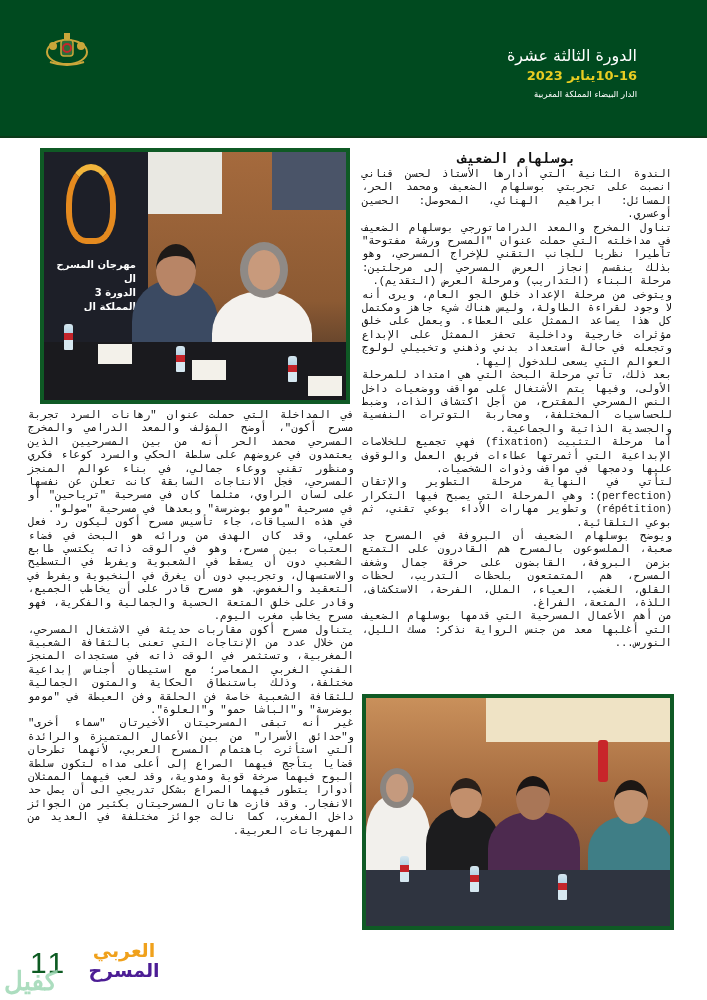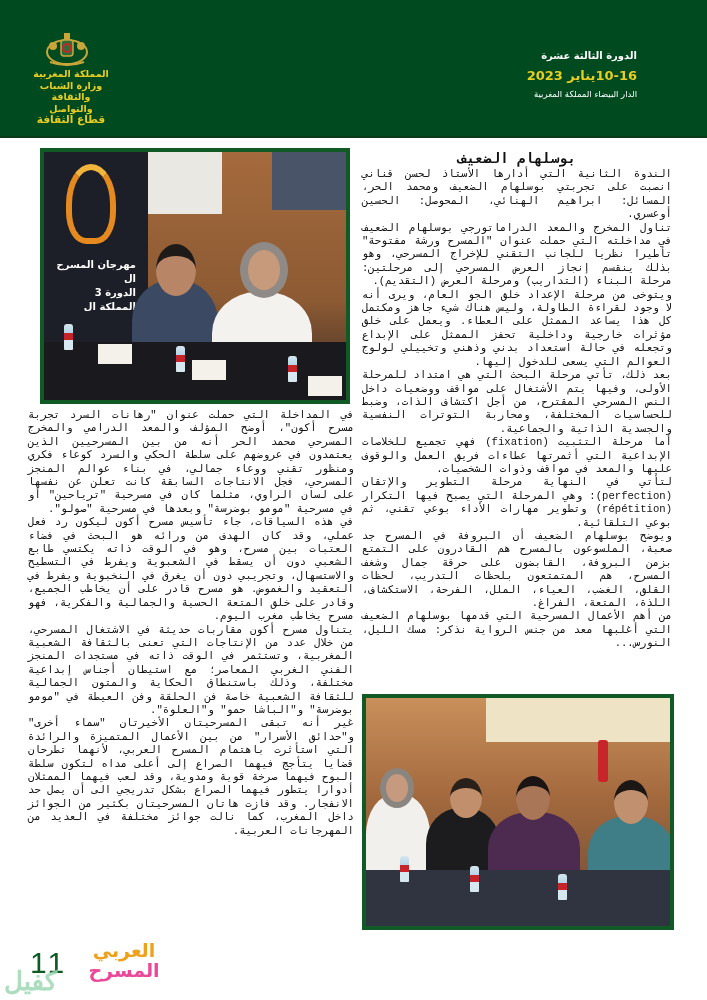--- a/index.html
+++ b/index.html
@@ -15,21 +15,21 @@
     position: absolute; left: 44px; top: 32px; width: 46px; height: 34px;
   }
   .ministry {
     position: absolute; left: 30px; top: 68px; width: 82px; direction: rtl; text-align: center;
     color: #e8cd22; font-size: 9.5px; line-height: 11.5px; font-weight: bold;
   }
   .ministry div:last-child { font-size: 10.5px; }
   .edition {
     position: absolute; right: 70px; top: 46px; direction: rtl; text-align: right; color: #fff;
   }
-  .edition .e-title { font-size: 10px; font-weight: bold; line-height: 20px; }
+  .edition .e-title { font-size: 16px; font-weight: normal; line-height: 20px; }
   .edition .e-date { font-size: 13px; font-weight: bold; color: #e8cd22; line-height: 20px; }
   .edition .e-place { font-size: 8.5px; line-height: 16px; }
 
   .col { position: absolute; direction: rtl; text-align: justify; font-family: Liberation Mono, monospace; font-size: 10.6px; line-height: 13.4px; color: #111; }
   .col p { margin: 0; }
   .heading { font-weight: bold; font-size: 14px; text-align: center; line-height: 18px; }
 
   .right-col { left: 362px; top: 150px; width: 310px; }
   .left-col { left: 28px; top: 409px; width: 326px; }
 
@@ -53,42 +53,36 @@
   .p2-wall { position: absolute; left:0; top:0; right:0; bottom:0; background: linear-gradient(180deg,#c9905b 0%,#a2683d 45%,#6a4a35 100%); }
   .p2-panel { position: absolute; left: 120px; top: 0; right: 0; height: 44px; background: #efe3c5; }
   .p2-ext { position: absolute; left: 232px; top: 42px; width: 10px; height: 42px; background: #c8252a; border-radius: 3px; }
   .p2-table { position: absolute; left: 0; right: 0; bottom: 0; height: 56px; background: #2f3440; }
 
   .page-num {
     position: absolute; left: 30px; top: 946px; font-family: "Liberation Sans", sans-serif; font-size: 30px; color: #0d5b22; letter-spacing: 3px;
   }
   .mag-logo { position: absolute; left: 80px; top: 940px; width: 88px; height: 46px; direction: rtl; font-family: "DejaVu Sans", sans-serif; font-weight: bold; line-height: 20px; text-align: center; }
   .mag-logo .l1 { color: #f0a11c; font-size: 19px; }
-  .mag-logo .l2 { color: #ec4899; font-size: 19px; }
+  .mag-logo .l2 { color: #4c1d95; font-size: 19px; }
   .watermark { position: absolute; left: 4px; top: 966px; font-family: Liberation Sans, sans-serif; font-weight: bold; font-size: 26px; color: #9ed8b4; opacity: 0.85; direction: rtl; }
 </style>
 </head>
 <body>
 
 <div class="header">
   <svg class="emblem" viewBox="0 0 46 34">
     <ellipse cx="23" cy="20" rx="20" ry="12" fill="none" stroke="#c9a63a" stroke-width="2"></ellipse>
     <rect x="17" y="8" width="12" height="16" rx="3" fill="#2d6d3a" stroke="#c9a63a" stroke-width="1.5"></rect>
     <circle cx="23" cy="16" r="4" fill="none" stroke="#c7262b" stroke-width="2"></circle>
     <rect x="20" y="1" width="6" height="6" fill="#c9a63a"></rect>
     <circle cx="9" cy="14" r="4" fill="#c9a63a"></circle>
     <circle cx="37" cy="14" r="4" fill="#c9a63a"></circle>
     <path d="M6 30 Q23 36 40 30" stroke="#c9a63a" stroke-width="2" fill="none"></path>
   </svg>
-  <div class="ministry">
-    <div>المملكة المغربية</div>
-    <div>وزارة الشباب</div>
-    <div>والثقافة والتواصل</div>
-    <div>قطاع الثقافة</div>
-  </div>
   <div class="edition">
     <div class="e-title">الدورة الثالثة عشرة</div>
     <div class="e-date">10-16يناير 2023</div>
     <div class="e-place">الدار البيضاء المملكة المغربية</div>
   </div>
 </div>
 
 <div class="photo photo1">
   <div class="p-wall"></div>
   <div class="p-window"></div>
@@ -113,21 +107,21 @@
   <div class="card" style="left:148px;top:208px;"></div>
   <div class="card" style="left:264px;top:224px;"></div>
 </div>
 
 <div class="col right-col">
   <div class="heading">بوسلهام الضعيف</div>
   <p>الندوة الثانية التي أدارها الأستاذ لحسن قناني انصبت على تجربتي بوسلهام الضعيف ومحمد الحر، المسائل: ابراهيم الهنائي، المحوصل: الحسين أوعسري.</p>
   <p>تناول المخرج والمعد الدراماتورجي بوسلهام الضعيف في مداخلته التي حملت عنوان "المسرح ورشة مفتوحة" تأطيرا نظريا للجانب التقني للإخراج المسرحي، وهو بذلك ينقسم إنجاز العرض المسرحي إلى مرحلتين: مرحلة البناء (التداريب) ومرحلة العرض (التقديم).</p>
   <p>ويتوخى من مرحلة الإعداد خلق الجو العام، ويرى أنه لا وجود لقراءة الطاولة، وليس هناك شيء جاهز ومكتمل كل هذا يساعد الممثل على العطاء. ويعمل على خلق مؤثرات خارجية وداخلية تحفز الممثل على الإبداع وتجعله في حالة استعداد بدني وذهني وتخييلي لولوج العوالم التي يسعى للدخول إليها.</p>
   <p>بعد ذلك، تأتي مرحلة البحث التي هي امتداد للمرحلة الأولى، وفيها يتم الأشتغال على مواقف ووضعيات داخل النص المسرحي المقترح، من أجل اكتشاف الذات، وضبط للحساسيات المختلفة، ومحاربة التوترات النفسية والجسدية الذاتية والجماعية.</p>
-  <p>أما مرحلة التثبيت (fixation) فهي تجميع للخلاصات الإبداعية التي أثمرتها عطاءات فريق العمل والوقوف عليها والمعد في مواقف وذوات الشخصيات.</p>
+  <p>أما مرحلة التثبيت (fixation) فهي تجميع للخلاصات الإبداعية التي أثمرتها عطاءات فريق العمل والوقوف عليها ودمجها في مواقف وذوات الشخصيات.</p>
   <p>لتأتي في النهاية مرحلة التطوير والإتقان (perfection): وهي المرحلة التي يصبح فيها التكرار (répétition) وتطوير مهارات الأداء بوعي تقني، ثم بوعي التلقائية.</p>
   <p>ويوضح بوسلهام الضعيف أن البروفة في المسرح جد صعبة، الملسوعون بالمسرح هم القادرون على التمتع بزمن البروفة، القابضون على حرقة جمال وشغف المسرح، هم المتمتعون بلحظات التدريب، لحظات القلق، الغضب، العياء، الملل، الفرحة، الاستكشاف، اللذة، المتعة، الفراغ.</p>
   <p>من أهم الأعمال المسرحية التي قدمها بوسلهام الضعيف التي أغلبها معد من جنس الرواية نذكر: مسك الليل، النورس...</p>
 </div>
 
 <div class="col left-col">
   <p>في المداخلة التي حملت عنوان "رهانات السرد تجربة مسرح أكون"، أوضح المؤلف والمعد الدرامي والمخرج المسرحي محمد الحر أنه من بين المسرحيين الذين يعتمدون في عروضهم على سلطة الحكي والسرد كوعاء فكري ومنظور تقني ووعاء جمالي، في بناء عوالم المنجز المسرحي، فجل الانتاجات السابقة كانت تعلن عن نفسها على لسان الراوي، مثلما كان في مسرحية "ترياحين" أو في مسرحية "مومو بوضرسة" وبعدها في مسرحية "صولو".</p>
   <p>في هذه السياقات، جاء تأسيس مسرح أكون ليكون رد فعل عملي، وقد كان الهدف من ورائه هو البحث في فضاء العتبات بين مسرح، وهو في الوقت ذاته يكتسي طابع الشعبي دون أن يسقط في الشعبوية ويفرط في التسطيح والاستسهال، وتجريبي دون أن يغرق في النخبوية ويفرط في التعقيد والغموض. هو مسرح قادر على أن يخاطب الجميع، وقادر على خلق المتعة الحسية والجمالية والفكرية، فهو مسرح يخاطب مغرب اليوم.</p>
   <p>يتناول مسرح أكون مقاربات حديثة في الاشتغال المسرحي، من خلال عدد من الإنتاجات التي تعنى بالثقافة الشعبية المغربية، وتستثمر في الوقت ذاته في مستجدات المنجز الفني الغربي المعاصر؛ مع استيطان أجناس إبداعية مختلفة، وذلك باستنطاق الحكاية والمتون الجمالية للثقافة الشعبية خاصة فن الحلقة وفن العيطة في "مومو بوضرسة" و"الباشا حمو" و"العلوة".</p>
   <p>غير أنه تبقى المسرحيتان الأخيرتان "سماء أخرى" و"حدائق الأسرار" من بين الأعمال المتميزة والرائدة التي استأثرت باهتمام المسرح العربي، لأنهما تطرحان قضايا يتأجج فيهما الصراع إلى أعلى مداه لتكون سلطة البوح فيهما صرخة قوية ومدوية، وقد لعب فيهما الممثلان أدوارا يتطور فيهما الصراع بشكل تدريجي الى أن يصل حد الانفجار. وقد فازت هاتان المسرحيتان بكثير من الجوائز داخل المغرب، كما نالت جوائز مختلفة في العديد من المهرجانات العربية.</p>

